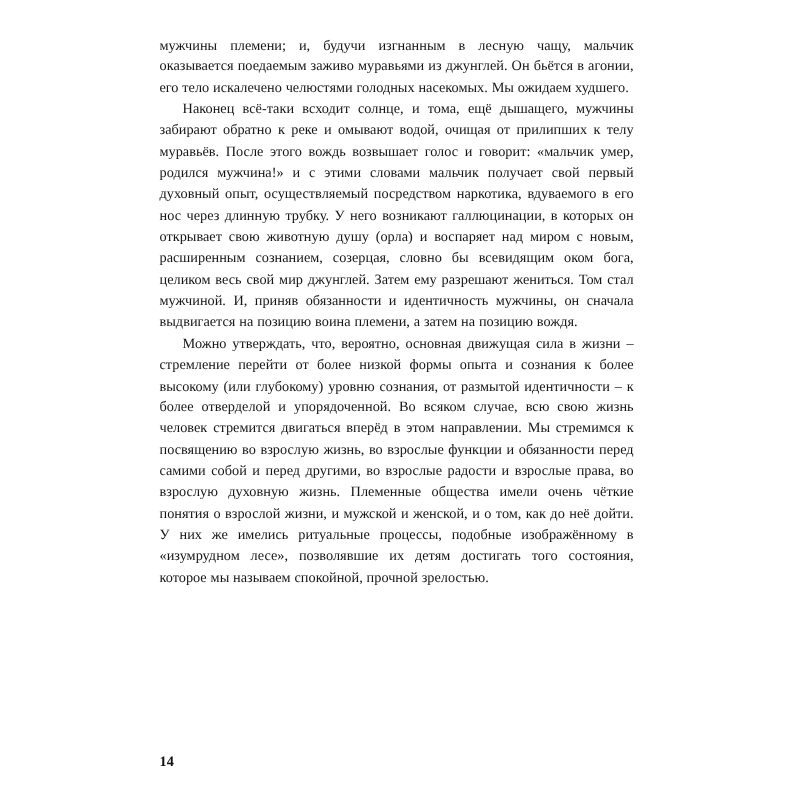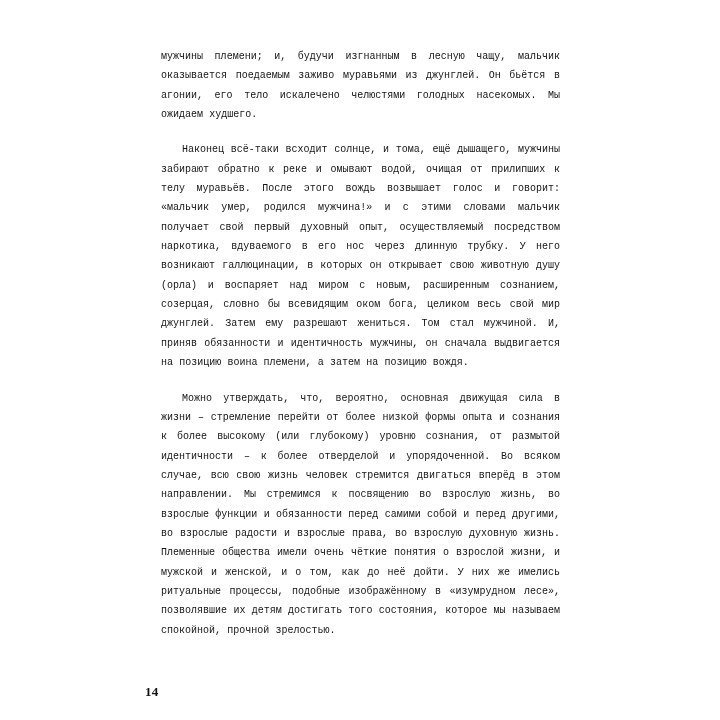--- a/index.html
+++ b/index.html
@@ -25,30 +25,29 @@
   }
 
   .text-column {
     position: absolute;
     left: 145px;
     top: 31px;
     width: 431px;
   }
 
   .para {
-    margin: 16px;
-    font-size: 10px;
+    margin: 0;
+    font-size: 13px;
     line-height: 19.35px;
     text-align: justify;
     text-justify: inter-word;
     text-indent: 21px;
     hyphens: manual;
     word-spacing: 0.02em;
     color: #141414;
-    font-family: Liberation Mono, monospace;
   }
 
   .para.first {
     text-indent: 0;
   }
 
   .page-number {
     position: absolute;
     left: 145px;
     top: 684px;

